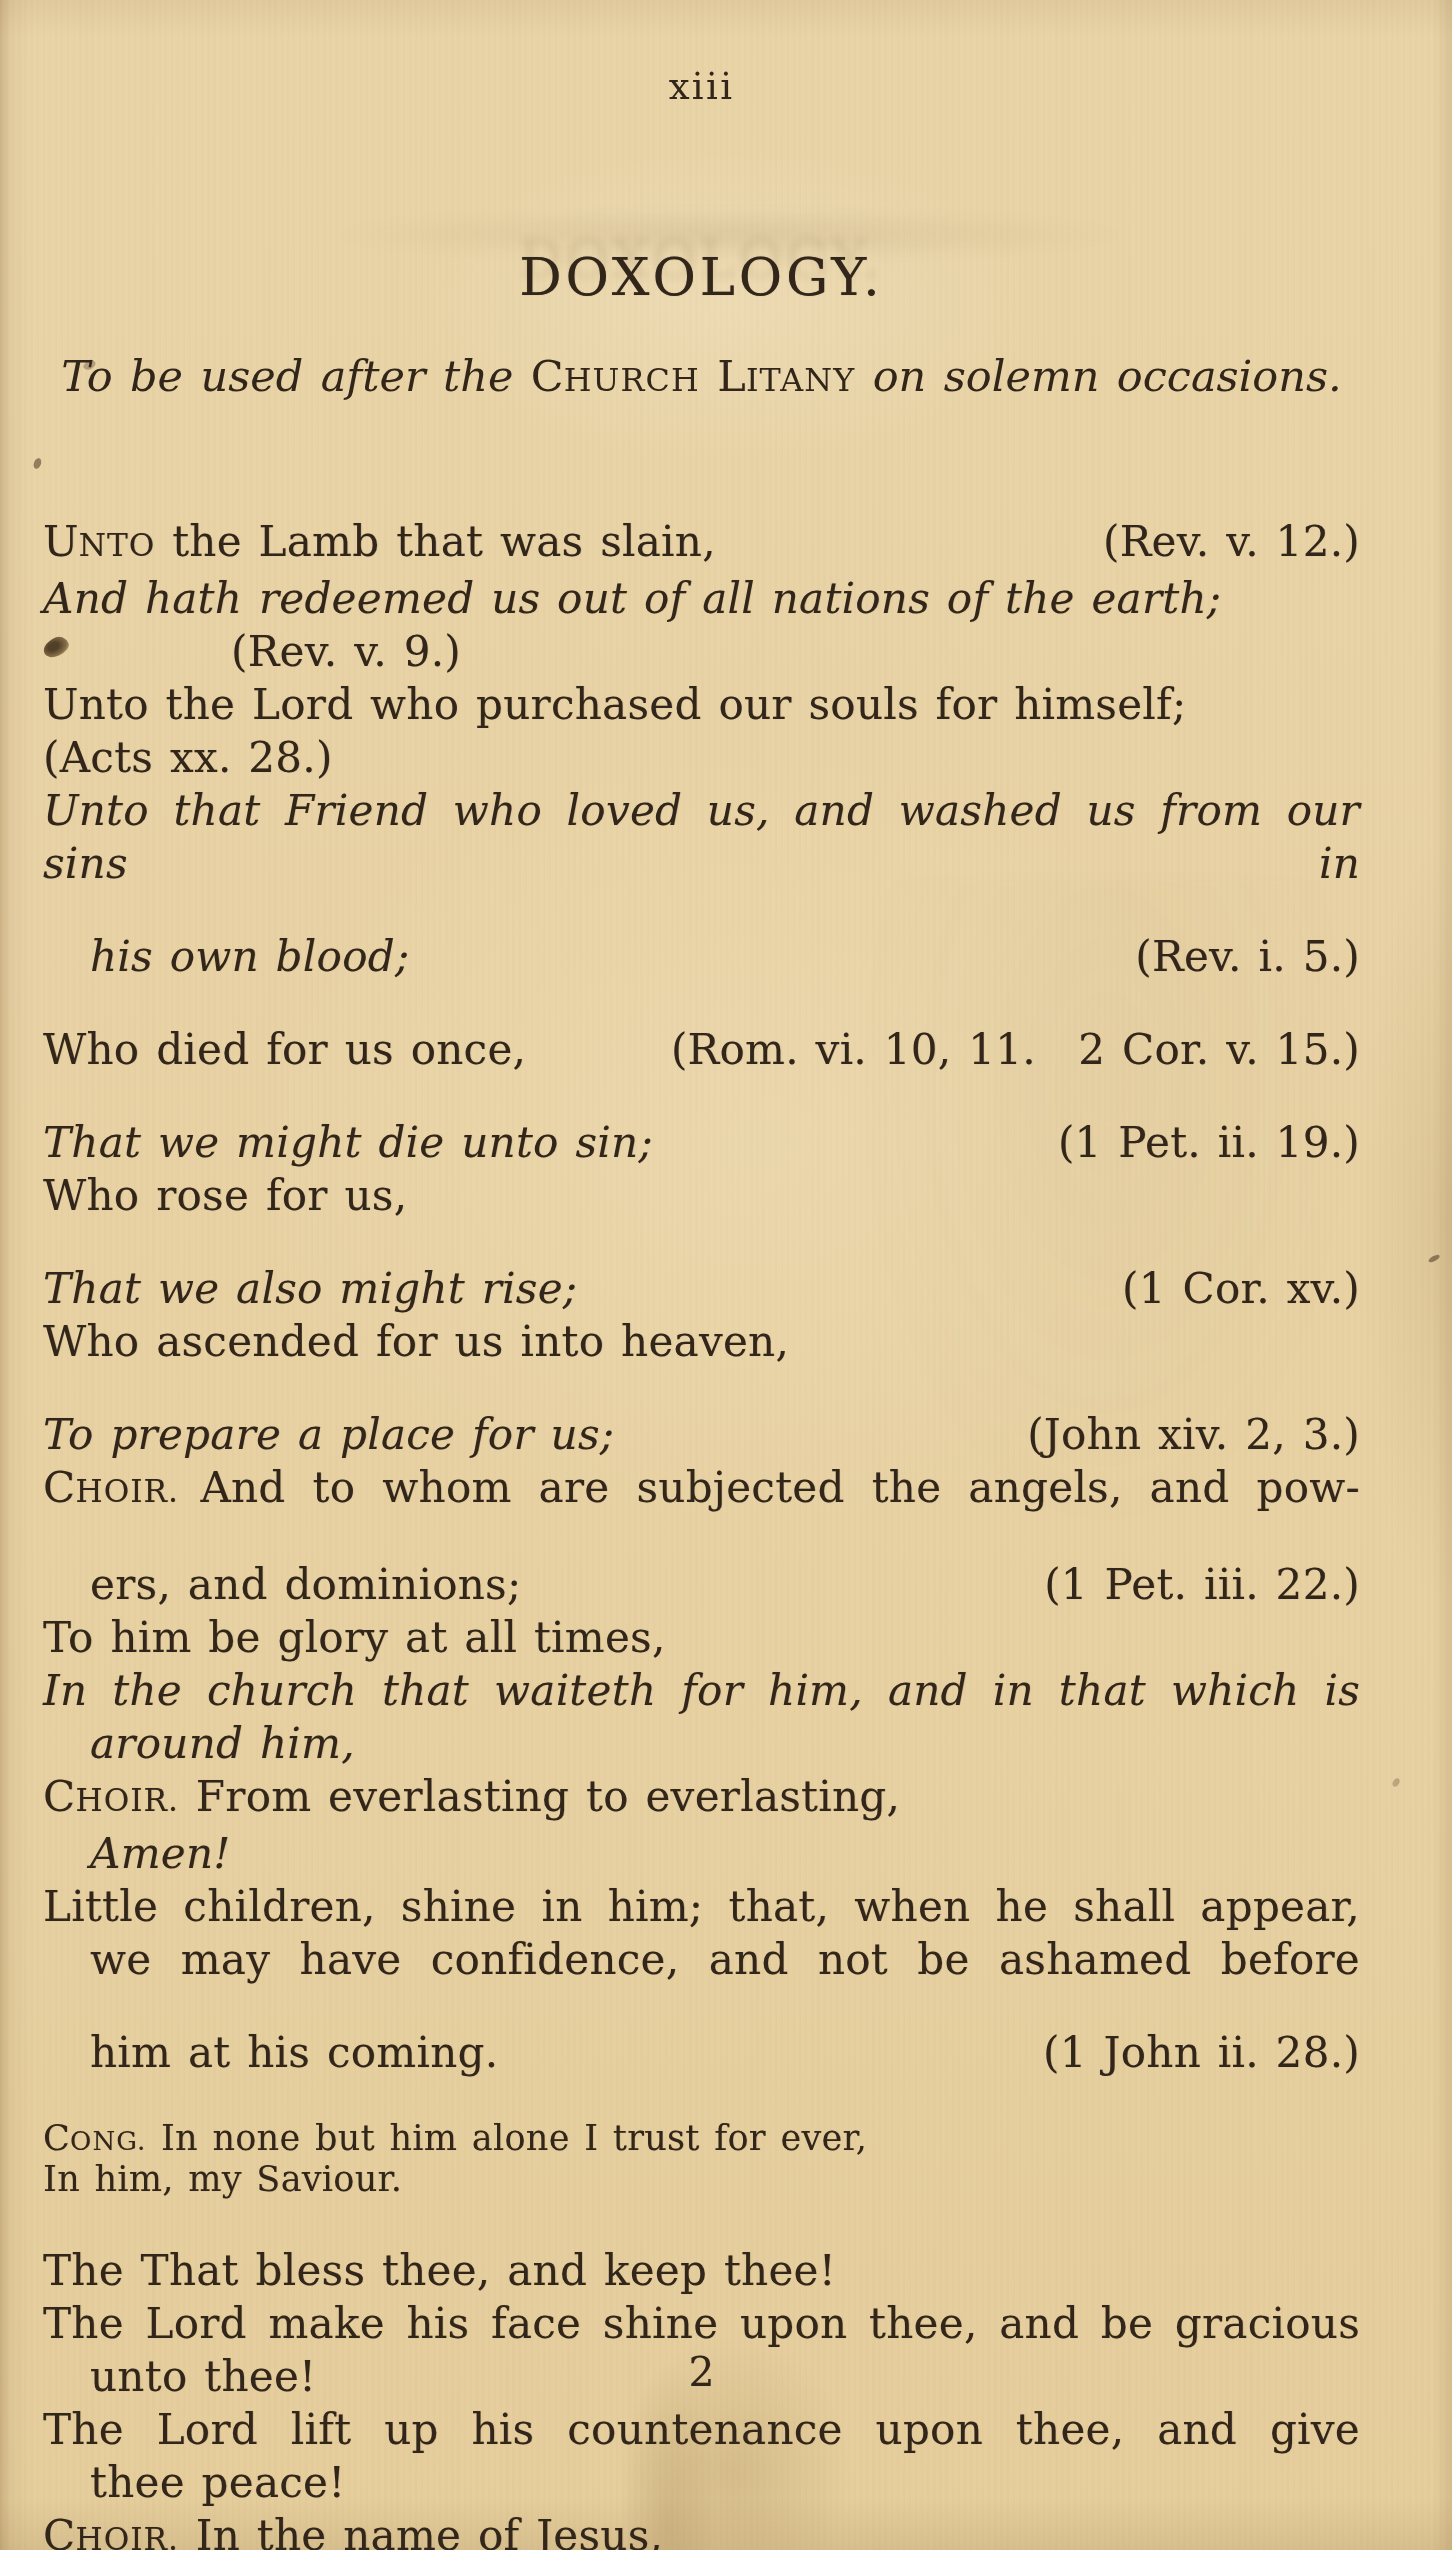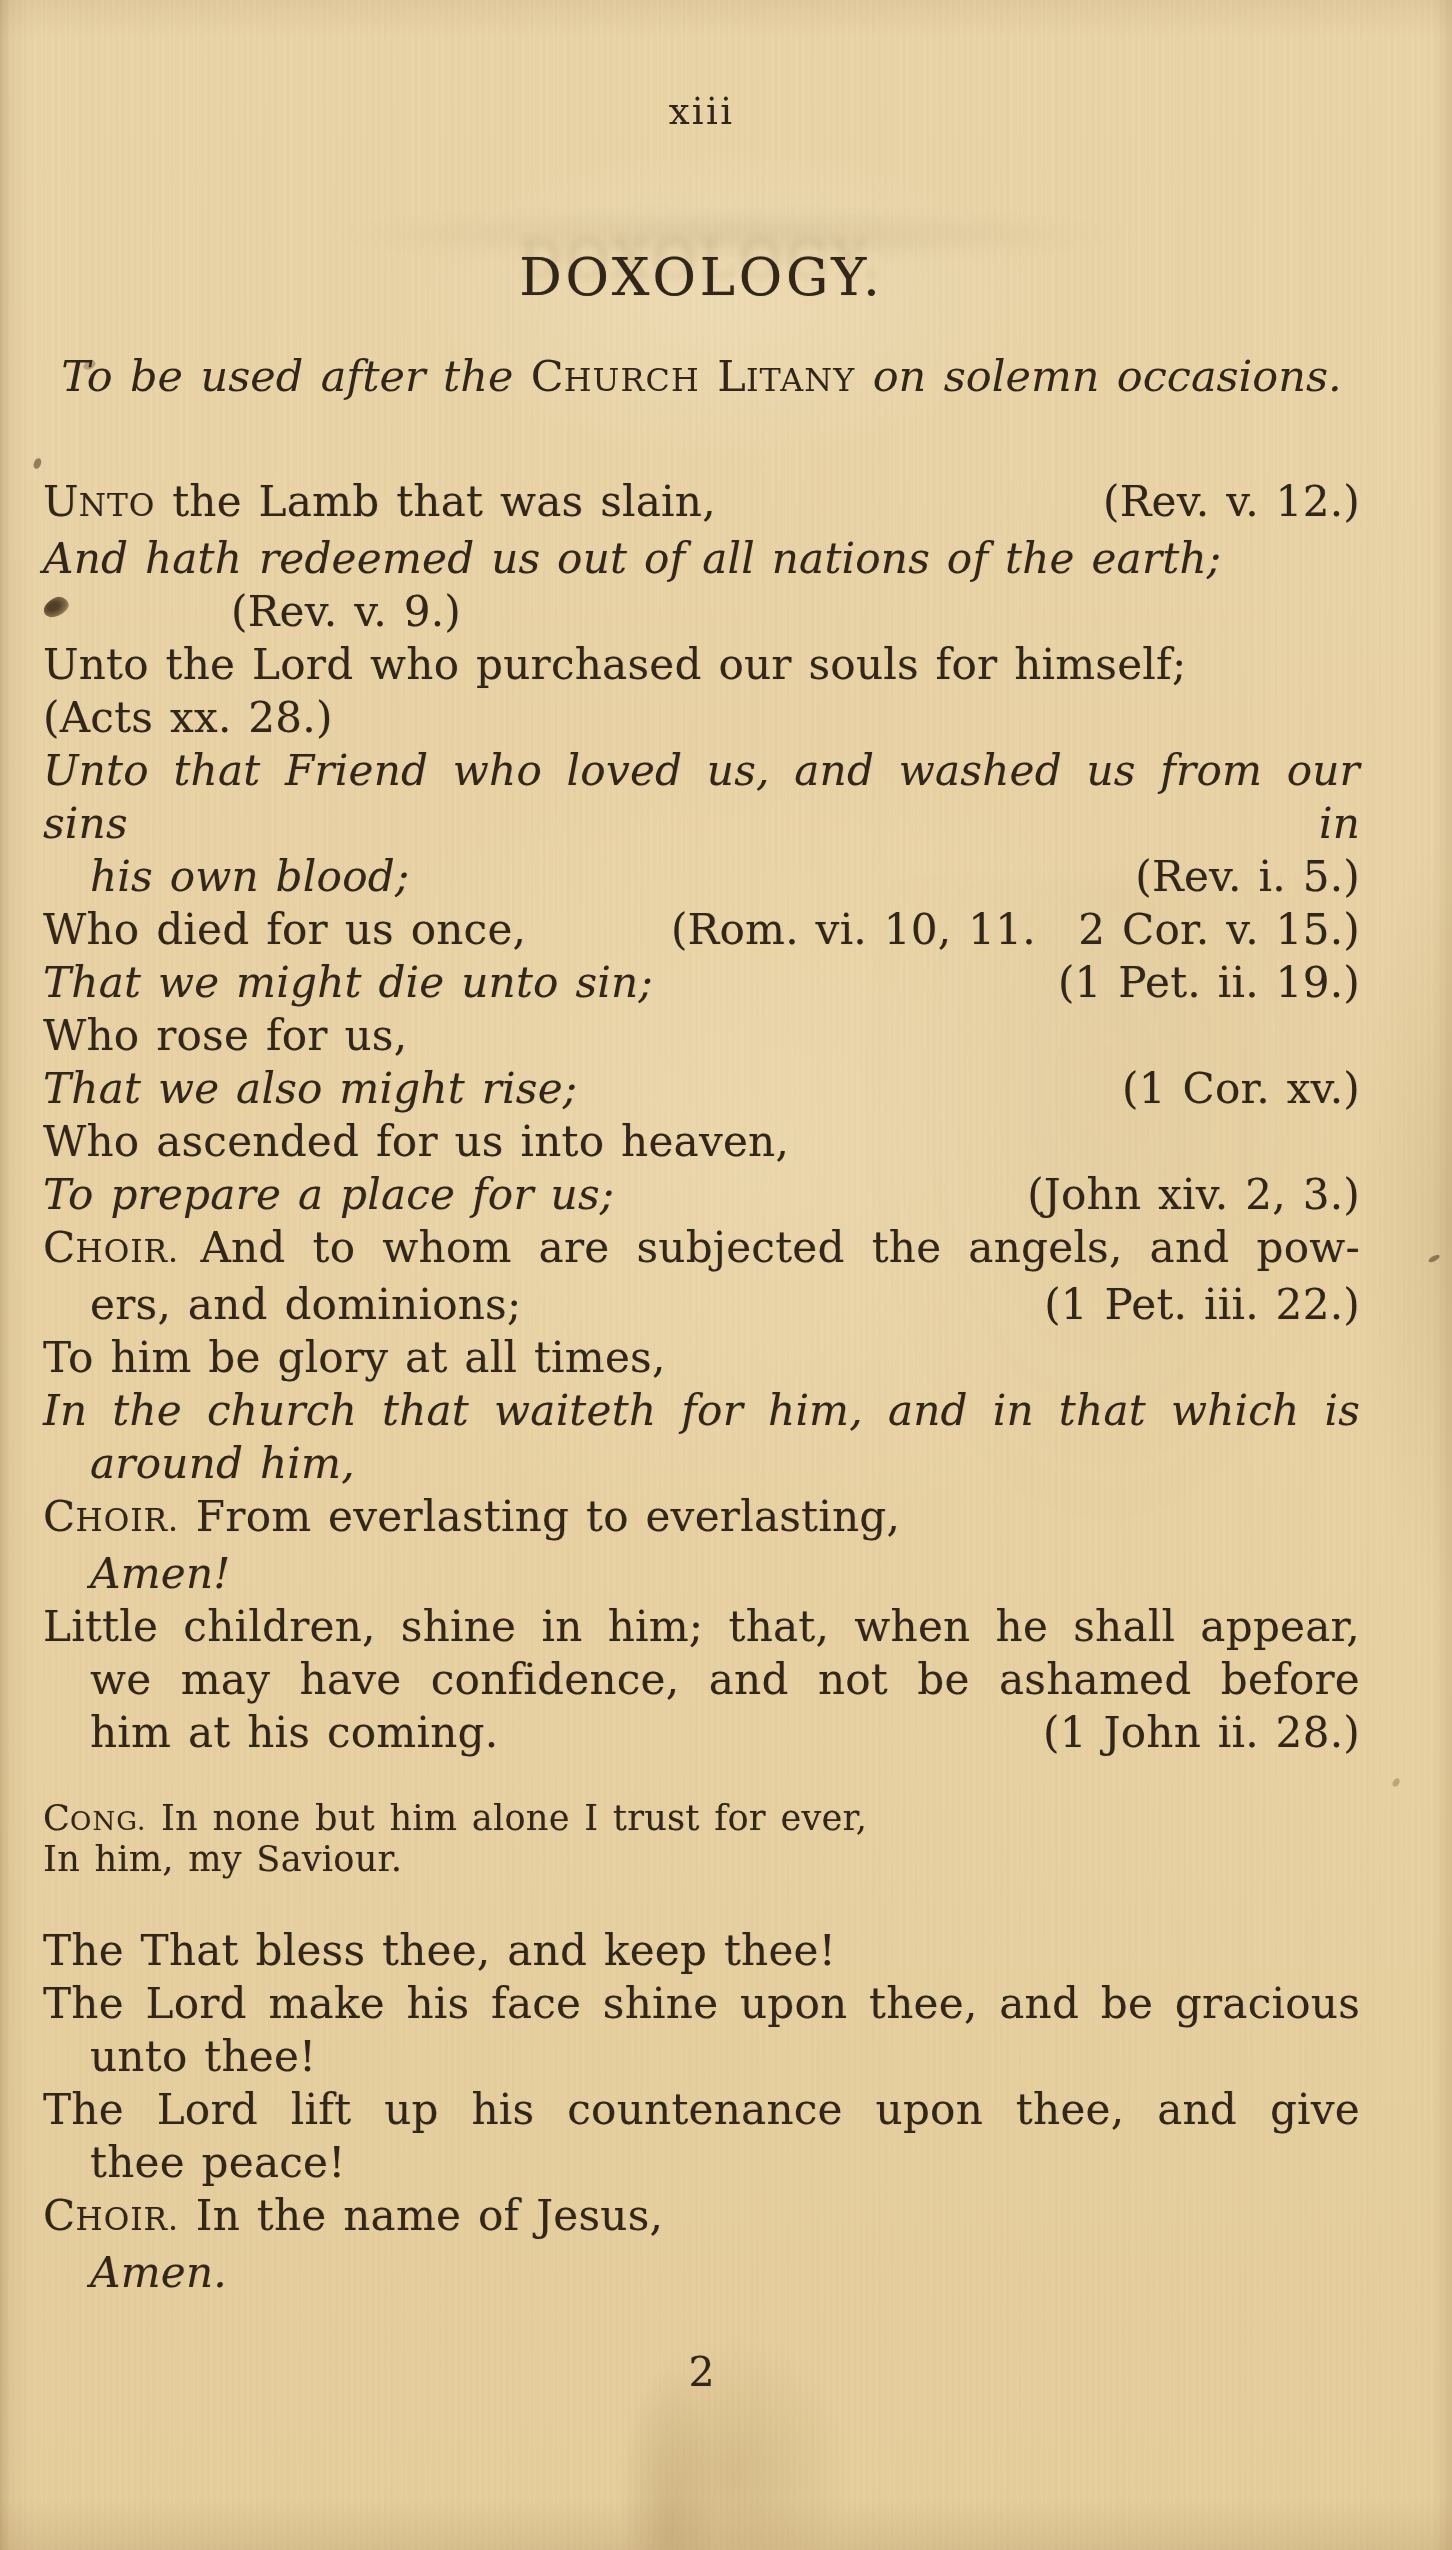--- a/index.html
+++ b/index.html
@@ -27,34 +27,34 @@
   .ghost-title{top:208px;left:328px;width:801px;height:53px;
     background:radial-gradient(ellipse at 50% 50%, rgba(115,90,50,.22), transparent 72%);}
   .ghost-mid{top:877px;left:839px;width:534px;height:687px;
     background:radial-gradient(ellipse at 50% 30%, rgba(120,100,60,.07), transparent 70%);}
   .speck{position:absolute;background:rgba(75,56,32,.55);border-radius:50%;}
   .speck-a{left:34px;top:458px;width:6.9px;height:10.7px;transform:rotate(20deg);}
   .speck-b{left:1428px;top:1256px;width:12.2px;height:4.6px;transform:rotate(-28deg);}
   .speck-c{left:1393px;top:1778px;width:6.1px;height:9.2px;transform:rotate(30deg);opacity:.5;}
   .speck-d{left:85px;top:359px;width:9.2px;height:12.2px;transform:rotate(40deg);opacity:.6;border-radius:60% 40% 70% 30%;}
 
-  .folio{position:absolute;top:90px;left:43px;width:1317px;
+  .folio{position:absolute;top:65px;left:43px;width:1317px;
     text-align:center;font-size:37px;letter-spacing:2.3px;}
   .title{position:absolute;top:246px;left:43px;width:1317px;
     text-align:center;font-size:53px;letter-spacing:3.8px;
     text-shadow:0 0 0.8px rgba(50,38,26,.5), 0 -18.3px 7.6px rgba(115,90,50,.14);}
   .subtitle{position:absolute;top:351px;left:43px;width:1317px;
     text-align:center;font-size:43px;word-spacing:3.8px;}
 
   .text-block{position:absolute;top:475px;left:43px;width:1317px;}
   .line{position:relative;min-height:53px;line-height:53px;font-size:42px;
     letter-spacing:0.3px;word-spacing:3.1px;white-space:nowrap;
     text-shadow:0.4px 0.4px 0.7px rgba(55,42,28,.30);}
   .line.fill{white-space:normal;text-align:justify;text-align-last:justify;}
-  .line.with-ref{display:flex;justify-content:space-between;}
+  .line.with-ref{display:flex;justify-content:space-between;margin-top:40px;}
   .line.right{display:flex;justify-content:flex-start;}
   .line.center{}
   .line.small{font-size:35px;line-height:38px;min-height:38px;}
   .line.indent{padding-left:47px;}
   .spacer{width:100%;}
   .it{font-style:italic;}
   .sc{font-size:.74em;letter-spacing:1.1px;}
   .ref{white-space:nowrap;}
   .blot{display:inline-block;width:26px;height:18.3px;margin-right:162px;
     align-self:center;position:relative;top:-4.6px;

